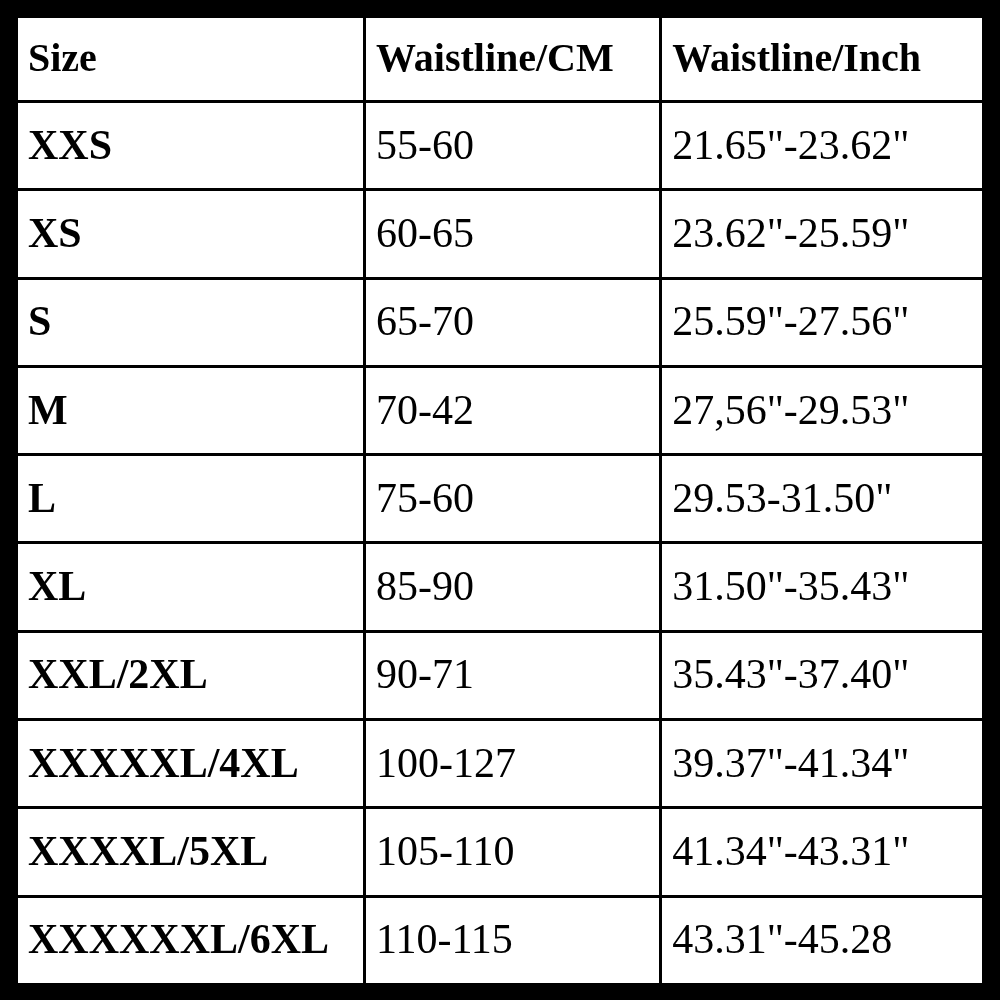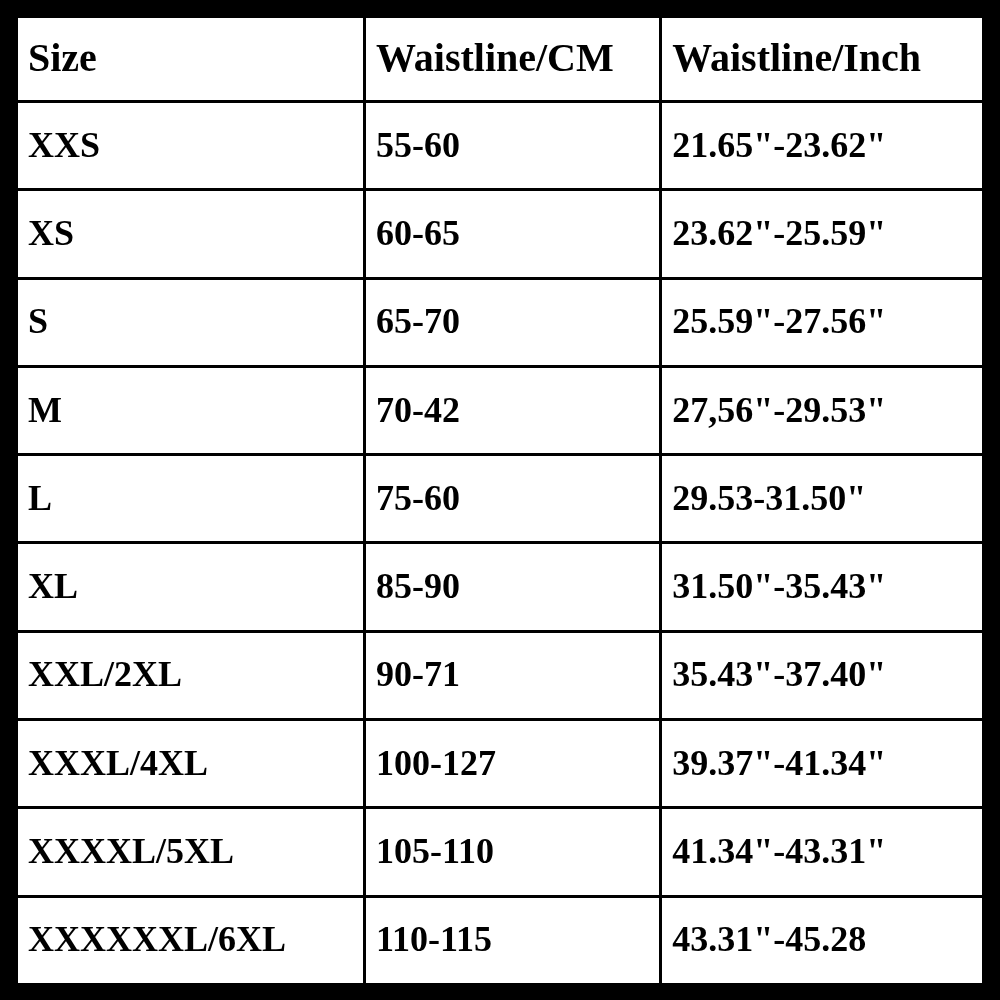--- a/index.html
+++ b/index.html
@@ -49,30 +49,30 @@
     background: #ffffff;
   }
   table.size-table thead th {
     font-weight: bold;
     font-size: 40px;
     line-height: 1.0;
     text-align: left;
     height: 76px;
   }
   table.size-table tbody td {
-    font-size: 36px;
+    font-size: 42px;
     line-height: 1.0;
     text-align: left;
     height: 78px;
   }
   table.size-table tbody td.size-cell {
     font-weight: bold;
   }
   table.size-table tbody td.meas-cell {
-    font-weight: bold;
+    font-weight: normal;
   }
   
   table.size-table tr:first-child th {
     border-top-width: 4px;
   }
   table.size-table tr td:first-child,
   table.size-table tr th:first-child {
     border-left-width: 4px;
   }
   table.size-table tr td:last-child,
@@ -128,21 +128,21 @@
           <td class="size-cell">XL</td>
           <td class="meas-cell">85-90</td>
           <td class="meas-cell">31.50"-35.43"</td>
         </tr>
         <tr>
           <td class="size-cell">XXL/2XL</td>
           <td class="meas-cell">90-71</td>
           <td class="meas-cell">35.43"-37.40"</td>
         </tr>
         <tr>
-          <td class="size-cell">XXXL/4XL</td>
+          <td class="size-cell">XXXXXL/4XL</td>
           <td class="meas-cell">100-127</td>
           <td class="meas-cell">39.37"-41.34"</td>
         </tr>
         <tr>
           <td class="size-cell">XXXXL/5XL</td>
           <td class="meas-cell">105-110</td>
           <td class="meas-cell">41.34"-43.31"</td>
         </tr>
         <tr>
           <td class="size-cell">XXXXXXL/6XL</td>

